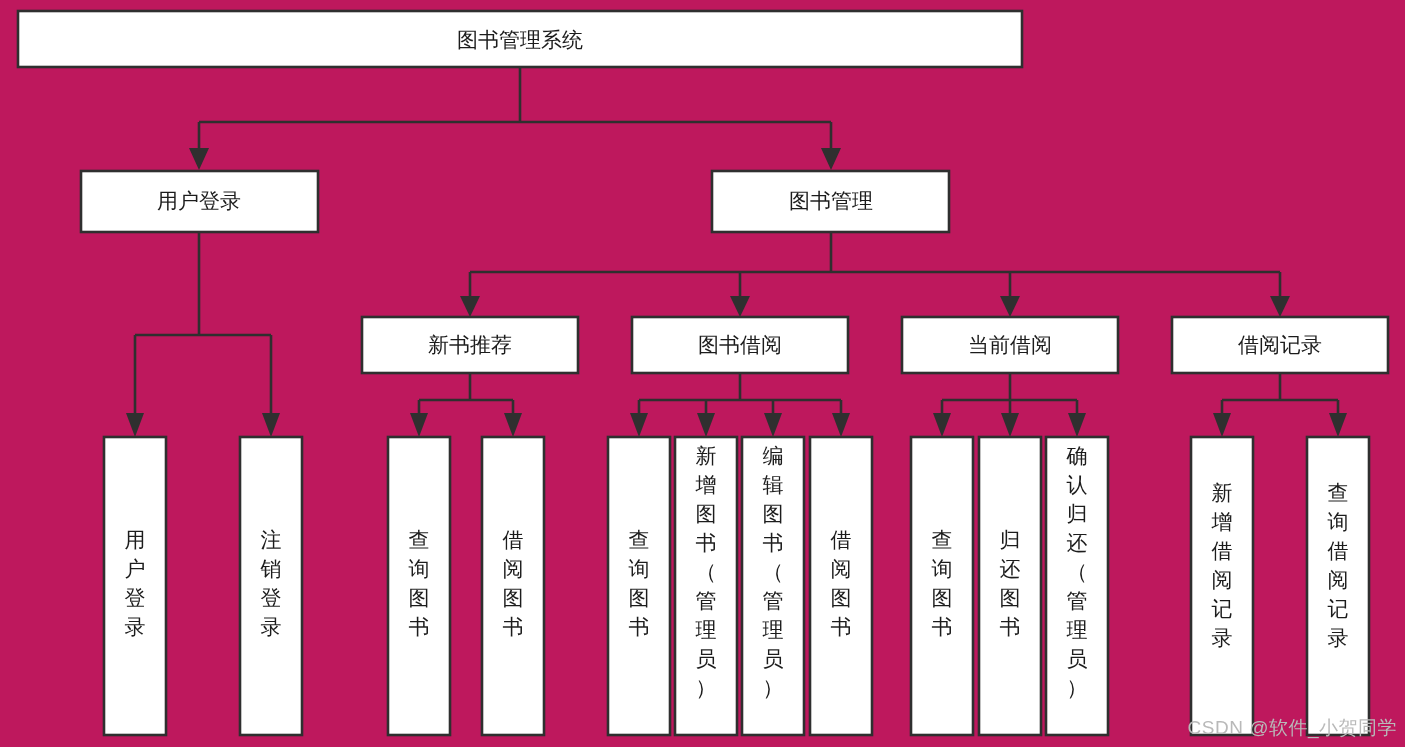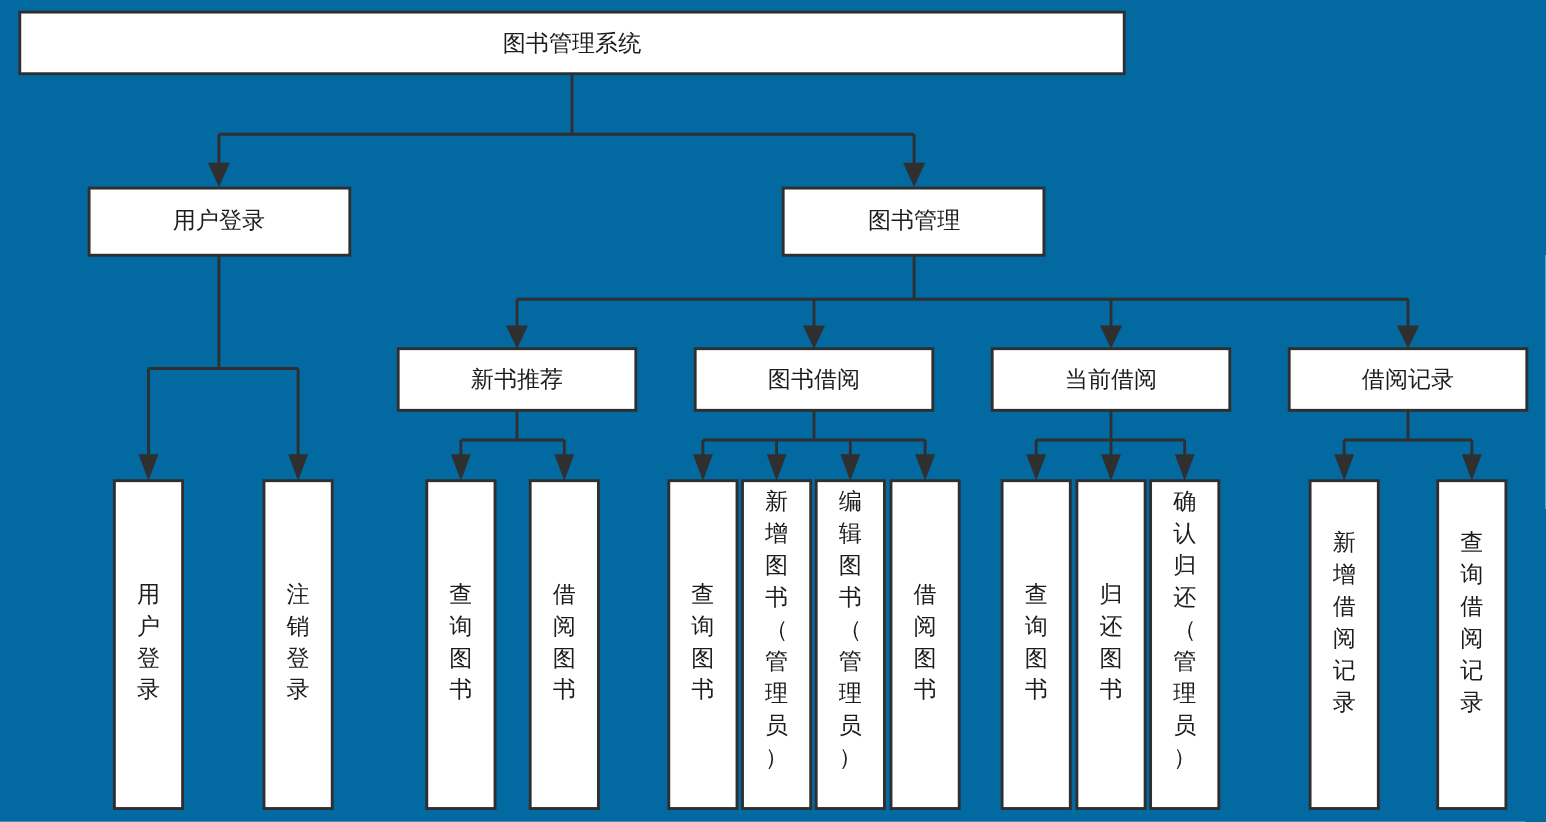--- a/index.html
+++ b/index.html
@@ -11,21 +11,21 @@
     width: 1405px;
     height: 747px;
     font-family: "Liberation Sans", "DejaVu Sans", sans-serif;
     overflow: hidden;
     position: relative;
   }
   #diagram-root {
     position: relative;
     width: 1405px;
     height: 747px;
-    background: #0369a1;
+    background: #be185d;
   }
   svg#flow-svg {
     position: absolute;
     left: 0;
     top: 0;
     width: 1405px;
     height: 747px;
     display: block;
   }
   .node-box {
@@ -224,13 +224,14 @@
       <rect class="node-box" x="1191" y="437" width="62" height="298"></rect>
       <text class="node-label-v" x="1222" y="500"><tspan x="1222" y="500">新</tspan><tspan x="1222" y="529">增</tspan><tspan x="1222" y="558">借</tspan><tspan x="1222" y="587">阅</tspan><tspan x="1222" y="616">记</tspan><tspan x="1222" y="645">录</tspan></text>
     </g>
     <g>
       <rect class="node-box" x="1307" y="437" width="62" height="298"></rect>
       <text class="node-label-v" x="1338" y="500"><tspan x="1338" y="500">查</tspan><tspan x="1338" y="529">询</tspan><tspan x="1338" y="558">借</tspan><tspan x="1338" y="587">阅</tspan><tspan x="1338" y="616">记</tspan><tspan x="1338" y="645">录</tspan></text>
     </g>
 
   </svg>
 
+  <div class="watermark">CSDN @软件_小贺同学</div>
 </div>
 
 </body></html>

